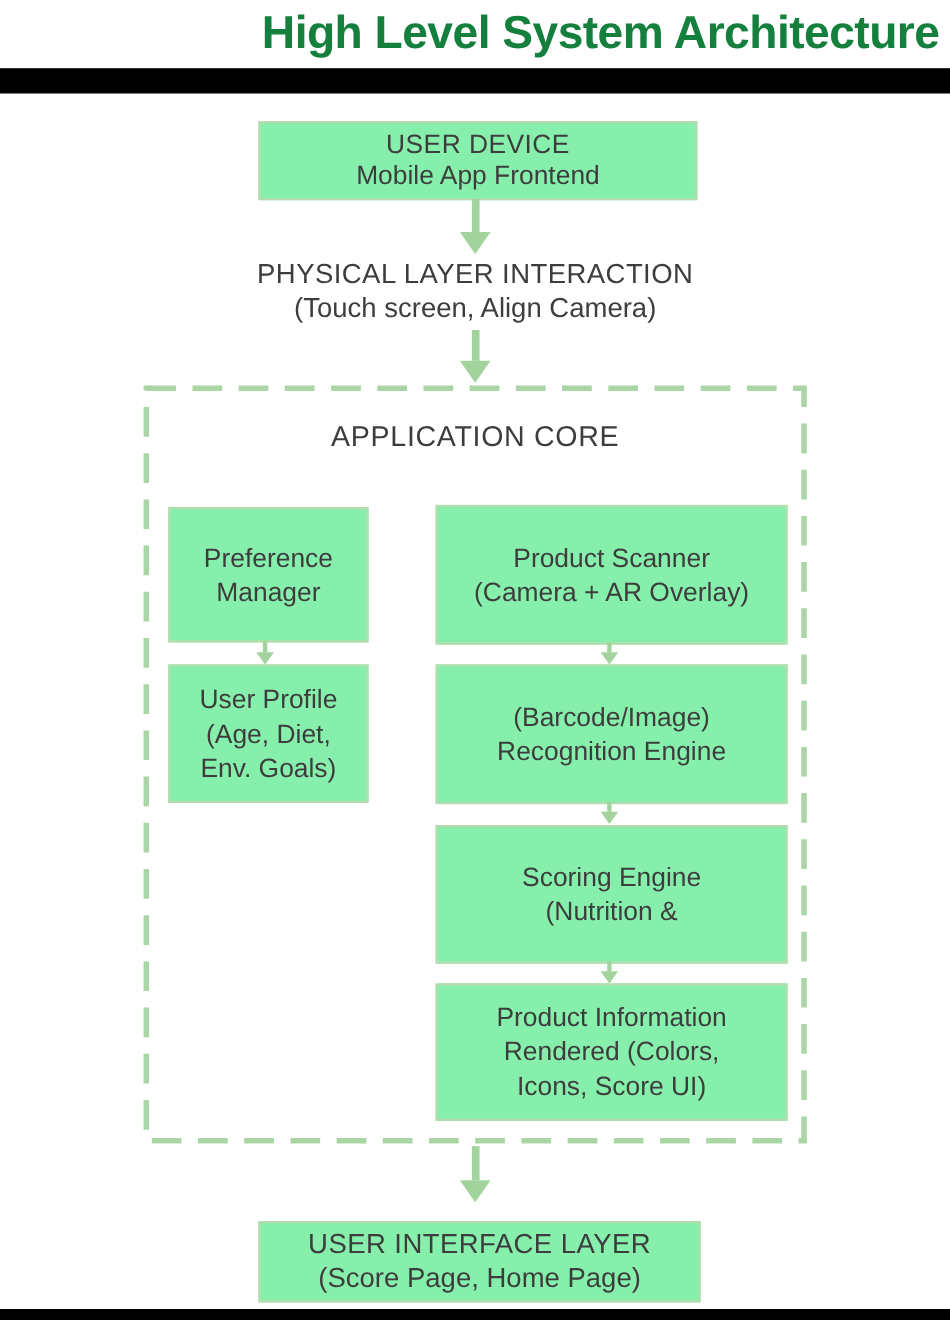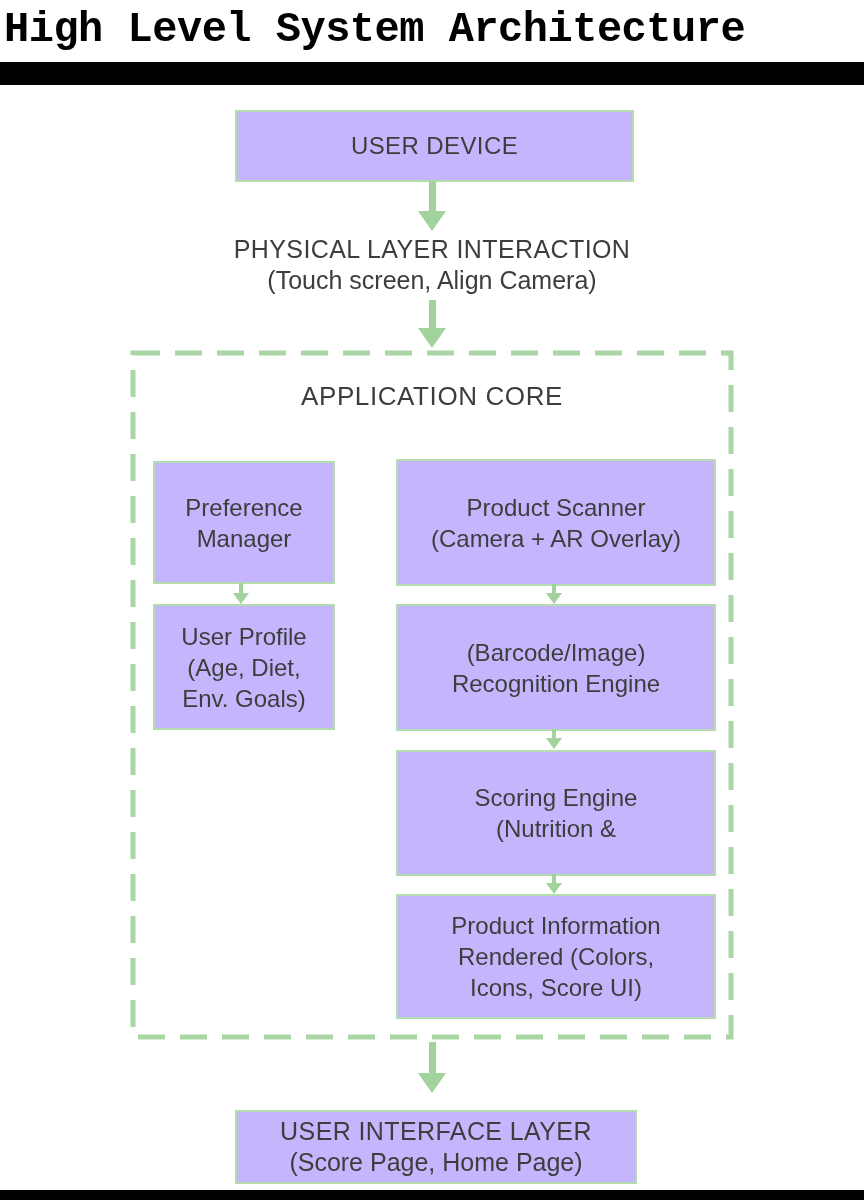--- a/index.html
+++ b/index.html
@@ -1,25 +1,25 @@
 <!DOCTYPE html>
 <html><head>
 <meta charset="utf-8">
 <style>
   html,body{margin:0;padding:0;background:#fff;}
   .page{position:relative;width:864px;height:1200px;background:#ffffff;overflow:hidden;
         font-family:"Liberation Sans", sans-serif;color:#3d3d3d;}
   .page-title{position:absolute;left:4px;top:2px;width:850px;
-        font-family:Liberation Mono, monospace;font-weight:700;font-size:42px;line-height:56px;
-        color:#000000;letter-spacing:-0.5px;}
+        font-family:Liberation Sans, sans-serif;font-weight:700;font-size:42px;line-height:56px;
+        color:#15803d;letter-spacing:-0.5px;text-align:right;}
   .bar{position:absolute;left:0;width:864px;background:#000;}
   .bar-top{top:62px;height:23px;}
   .bar-bottom{top:1190px;height:10px;}
 
-  .box{position:absolute;background:#c4b5fd;border:2px solid #b5dcae;
+  .box{position:absolute;background:#86efac;border:2px solid #b5dcae;
        display:flex;flex-direction:column;justify-content:center;align-items:center;
        text-align:center;font-size:24px;line-height:31px;color:#3d3d3d;}
   .caps{letter-spacing:0.4px;}
 
   .free-label{position:absolute;left:0;width:864px;text-align:center;
        font-size:25px;line-height:31px;color:#3d3d3d;}
 
   .core-label{position:absolute;left:130px;width:604px;text-align:center;
        font-size:26px;line-height:30px;color:#3d3d3d;letter-spacing:0.6px;}
 
@@ -39,20 +39,21 @@
 <body>
 
 <div class="page">
 
   <div class="page-title">High Level System Architecture</div>
 
   <div class="bar bar-top"></div>
 
   <div class="box caps" style="left:235px;top:110px;width:395px;height:68px;line-height:28px;">
     <div>USER DEVICE</div>
+    <div style="letter-spacing:0;">Mobile App Frontend</div>
   </div>
 
   <div class="arrow-big" style="left:418px;top:181px;">
     <div class="shaft" style="height:30px;"></div>
       <div class="head"></div>
   </div>
 
   <div class="free-label" style="top:234px;">
     <div class="caps">PHYSICAL LAYER INTERACTION</div>
     <div>(Touch screen, Align Camera)</div>

